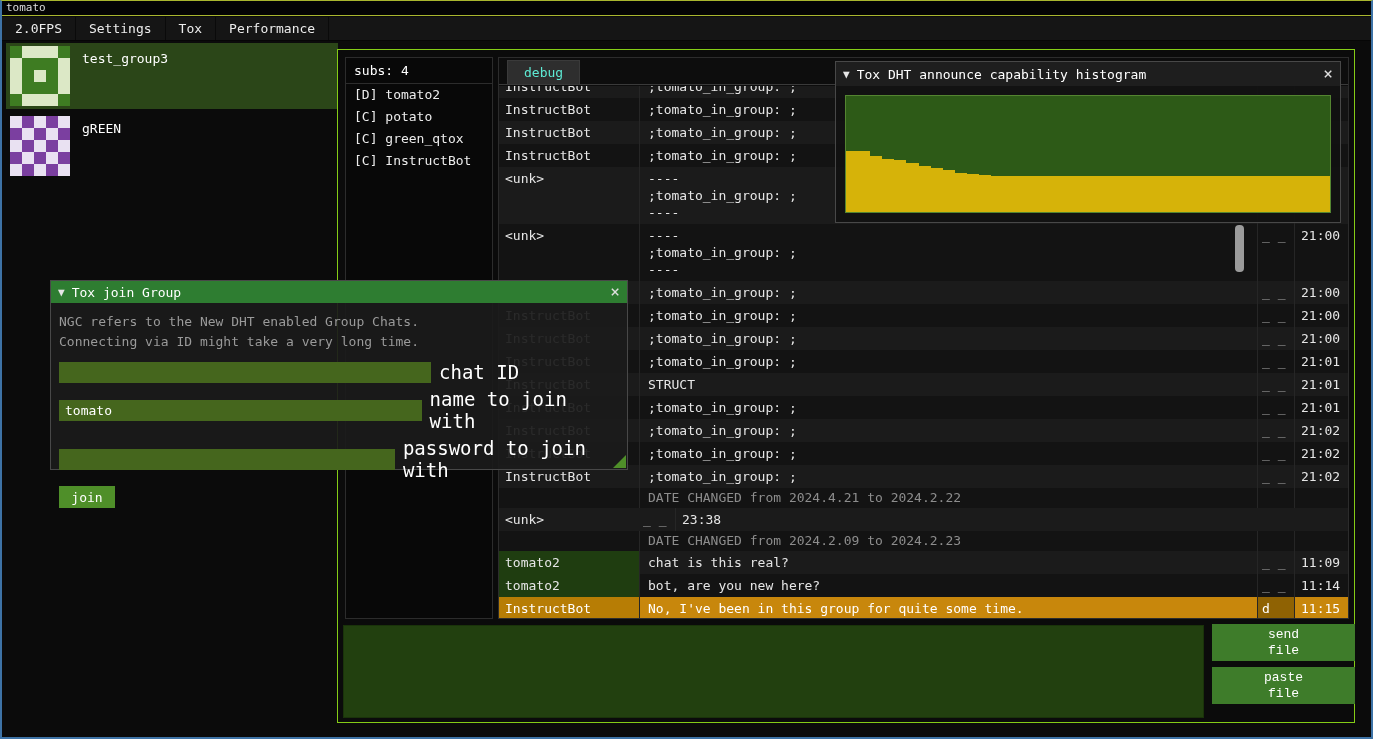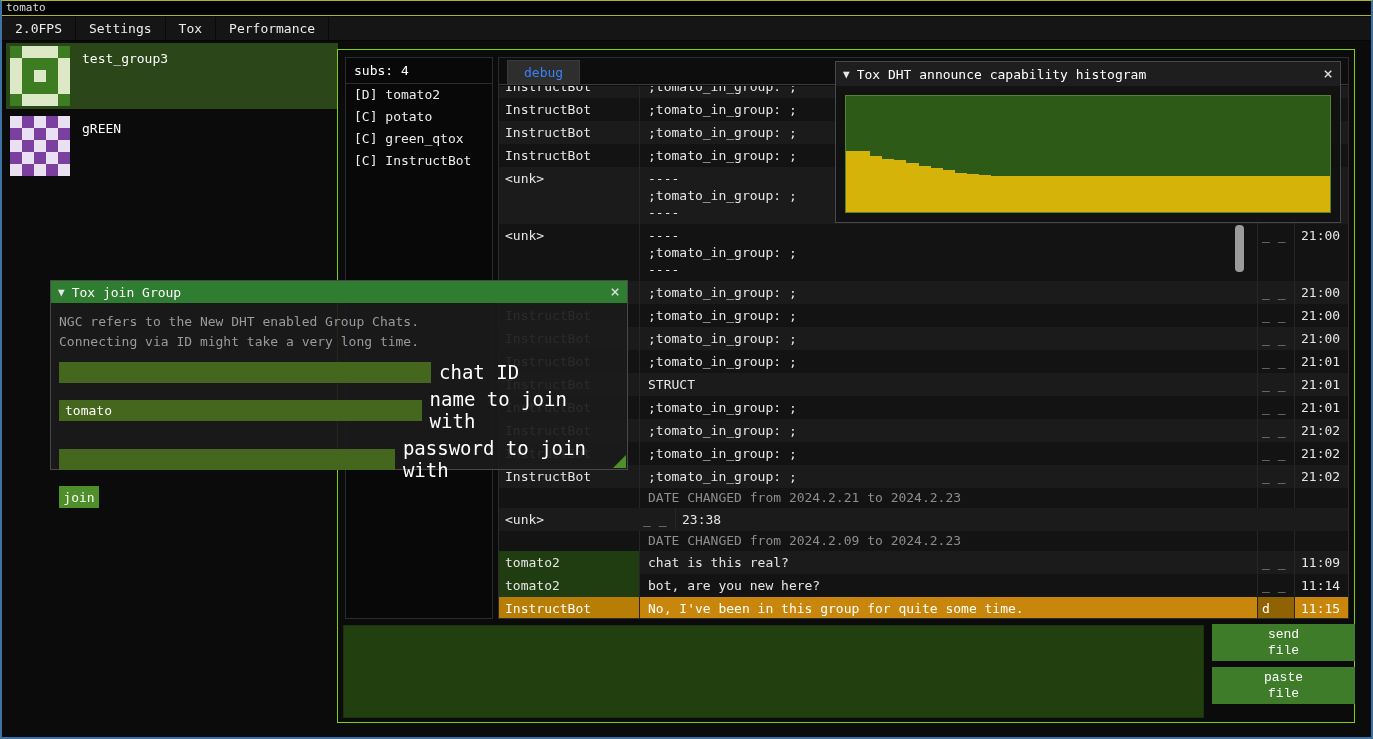--- a/index.html
+++ b/index.html
@@ -37,21 +37,21 @@
   .roster-header { color: #ffffff; font-size: 13px; padding: 5px 8px;
                    border-bottom: 1px solid #2c2c2c; }
   .member { color: #ececec; font-size: 13px; padding: 1px 8px; line-height: 20px;
             white-space: nowrap; }
 
   
   .chat { position: absolute; left: 160px; top: 7px; width: 851px; height: 562px;
           border: 1px solid #2c2c2c; background: #0d0d0d; }
   .tabbar { height: 27px; border-bottom: 1px solid #3a3a3a; display: flex;
             align-items: flex-end; padding-left: 8px; }
-  .tab { background: #2e2e2e; color: #3b82f6; font-size: 13px; padding: 4px 16px;
+  .tab { background: #2e2e2e; color: #5eead4; font-size: 13px; padding: 4px 16px;
          border: 1px solid #3a3a3a; border-bottom: none; }
   .msg-list { position: absolute; top: 28px; left: 0; right: 0; bottom: 0; overflow: hidden; }
   .msg { display: flex; font-size: 13px; color: #e6e6e6; line-height: 17px; }
   .msg.L { background: #1b1b1b; }
   .msg.D { background: #131313; }
   .msg.clipped { margin-top: -11px; }
   .c-name { width: 140px; flex: none; padding: 3px 6px; white-space: nowrap; overflow: hidden; }
   .c-text { flex: 1; padding: 3px 8px; border-left: 1px solid #262626;
             border-right: 1px solid #262626; white-space: pre-line; overflow: hidden; }
   .c-status { width: 36px; flex: none; padding: 3px 4px; color: #a8a8a8; }
@@ -87,21 +87,21 @@
 
   .join-win { left: 48px; top: 279px; width: 578px; height: 190px; z-index: 31; }
   .join-win .win-title { background: #2e7d31; }
   .join-body { background: rgba(27,27,27,0.93); height: 166px; padding: 9px 8px; position: relative; }
   .help-line { color: #9a9a9a; font-size: 13px; line-height: 20px; }
   .join-fields { margin-top: 9px; }
   .frow { display: flex; align-items: center; gap: 8px; margin-bottom: 5px; }
   .finput { width: 372px; height: 21px; background: #45661d; border: none; color: #ffffff;
             font-family: "DejaVu Sans Mono", monospace; font-size: 13px; padding: 0 6px; outline: none; }
   .flabel { color: #ffffff; font-size: 19px; }
-  .join-btn { margin-top: 5px; width: 40px; height: 22px; background: #4f8f29; color: #ffffff;
+  .join-btn { margin-top: 5px; width: 56px; height: 22px; background: #4f8f29; color: #ffffff;
               font-family: "DejaVu Sans Mono", monospace; font-size: 13px; border: none;
               display: flex; align-items: center; justify-content: center; }
   .grip { position: absolute; right: 1px; bottom: 1px; width: 0; height: 0;
           border-left: 13px solid transparent; border-bottom: 13px solid #4f8f29; }
 
   .hist-win { left: 833px; top: 60px; width: 506px; height: 162px; z-index: 30; }
   .hist-win .win-title { background: #1e1e1e; height: 24px; }
   .hist-body { background: rgba(17,17,17,0.88); height: 136px; padding: 9px; }
   .plot { width: 486px; height: 118px; border: 1px solid #548531; display: flex;
           align-items: flex-end; }
@@ -292,21 +292,21 @@
             <div class="c-time">21:02</div>
           </div>
           <div class="msg L">
             <div class="c-name">InstructBot</div>
             <div class="c-text">;tomato_in_group: ;</div>
             <div class="c-status">_ _</div>
             <div class="c-time">21:02</div>
           </div>
           <div class="msg D date">
             <div class="c-name"></div>
-            <div class="c-text">DATE CHANGED from 2024.2.21 to 2024.2.23</div>
+            <div class="c-text">DATE CHANGED from 2024.4.21 to 2024.2.22</div>
             <div class="c-status"></div>
             <div class="c-time"></div>
           </div>
           <div class="msg L">
             <div class="c-name">&lt;unk&gt;</div>
             <div class="c-status">_ _</div>
             <div class="c-time">23:38</div>
           </div>
           <div class="msg D date">
             <div class="c-name"></div>

